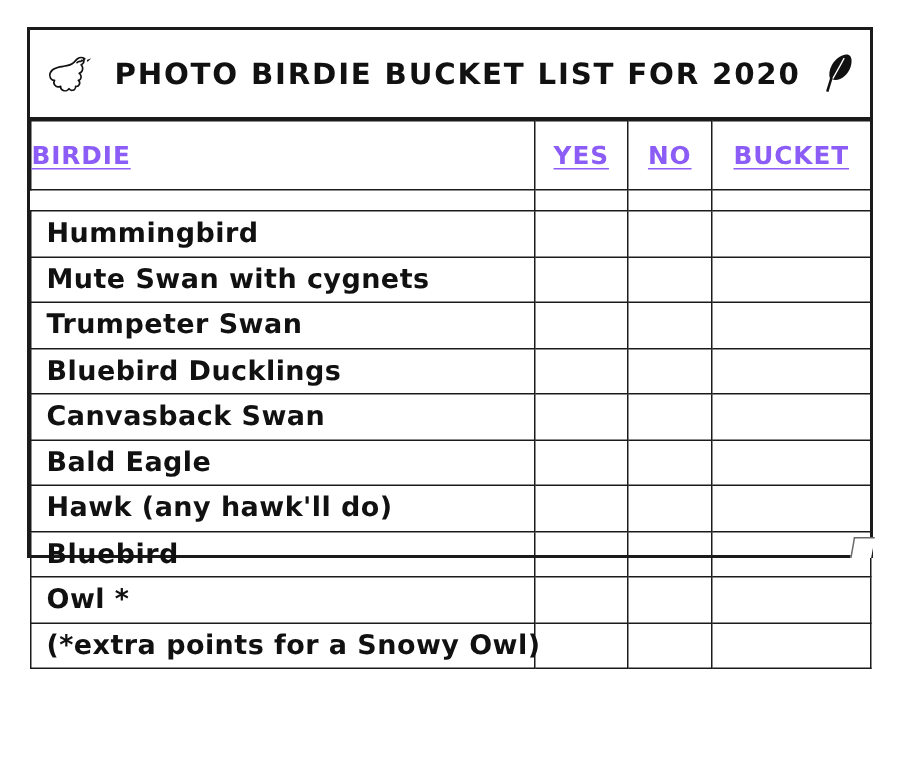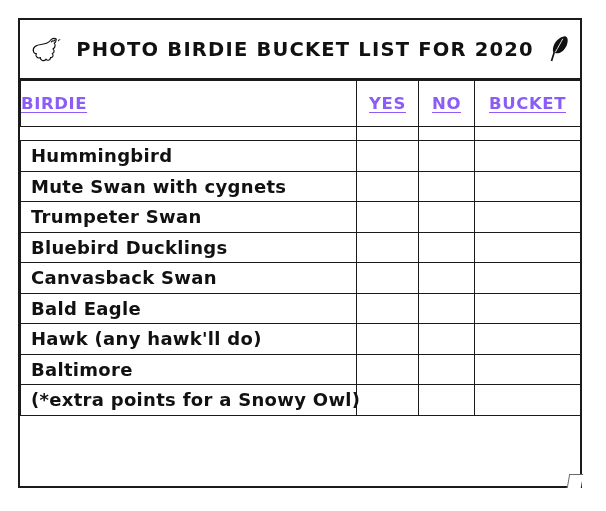--- a/index.html
+++ b/index.html
@@ -11,21 +11,21 @@
     height: 511px;
     background: #ffffff;
     font-family: "DejaVu Sans", sans-serif;
     overflow: hidden;
   }
   .sheet {
     position: absolute;
     left: 18px;
     top: 18px;
     width: 564px;
-    height: 470px;
+    height: 354px;
     background: #ffffff;
     border: 2px solid #1b1b1b;
     box-sizing: border-box;
   }
   .title-row {
     height: 60px;
     border-bottom: 2px solid #1b1b1b;
     display: flex;
     align-items: center;
     justify-content: center;
@@ -199,21 +199,27 @@
         <td class="mark"></td>
         <td class="mark"></td>
       </tr>
       <tr>
         <td class="name">Hawk (any hawk'll do)</td>
         <td class="mark"></td>
         <td class="mark"></td>
         <td class="mark"></td>
       </tr>
       <tr>
-        <td class="name">Baltimore</td>
+        <td class="name">Bluebird</td>
+        <td class="mark"></td>
+        <td class="mark"></td>
+        <td class="mark"></td>
+      </tr>
+      <tr>
+        <td class="name">Owl *</td>
         <td class="mark"></td>
         <td class="mark"></td>
         <td class="mark"></td>
       </tr>
       <tr>
         <td class="name">(*extra points for a Snowy Owl)</td>
         <td class="mark"></td>
         <td class="mark"></td>
         <td class="mark"></td>
       </tr>

